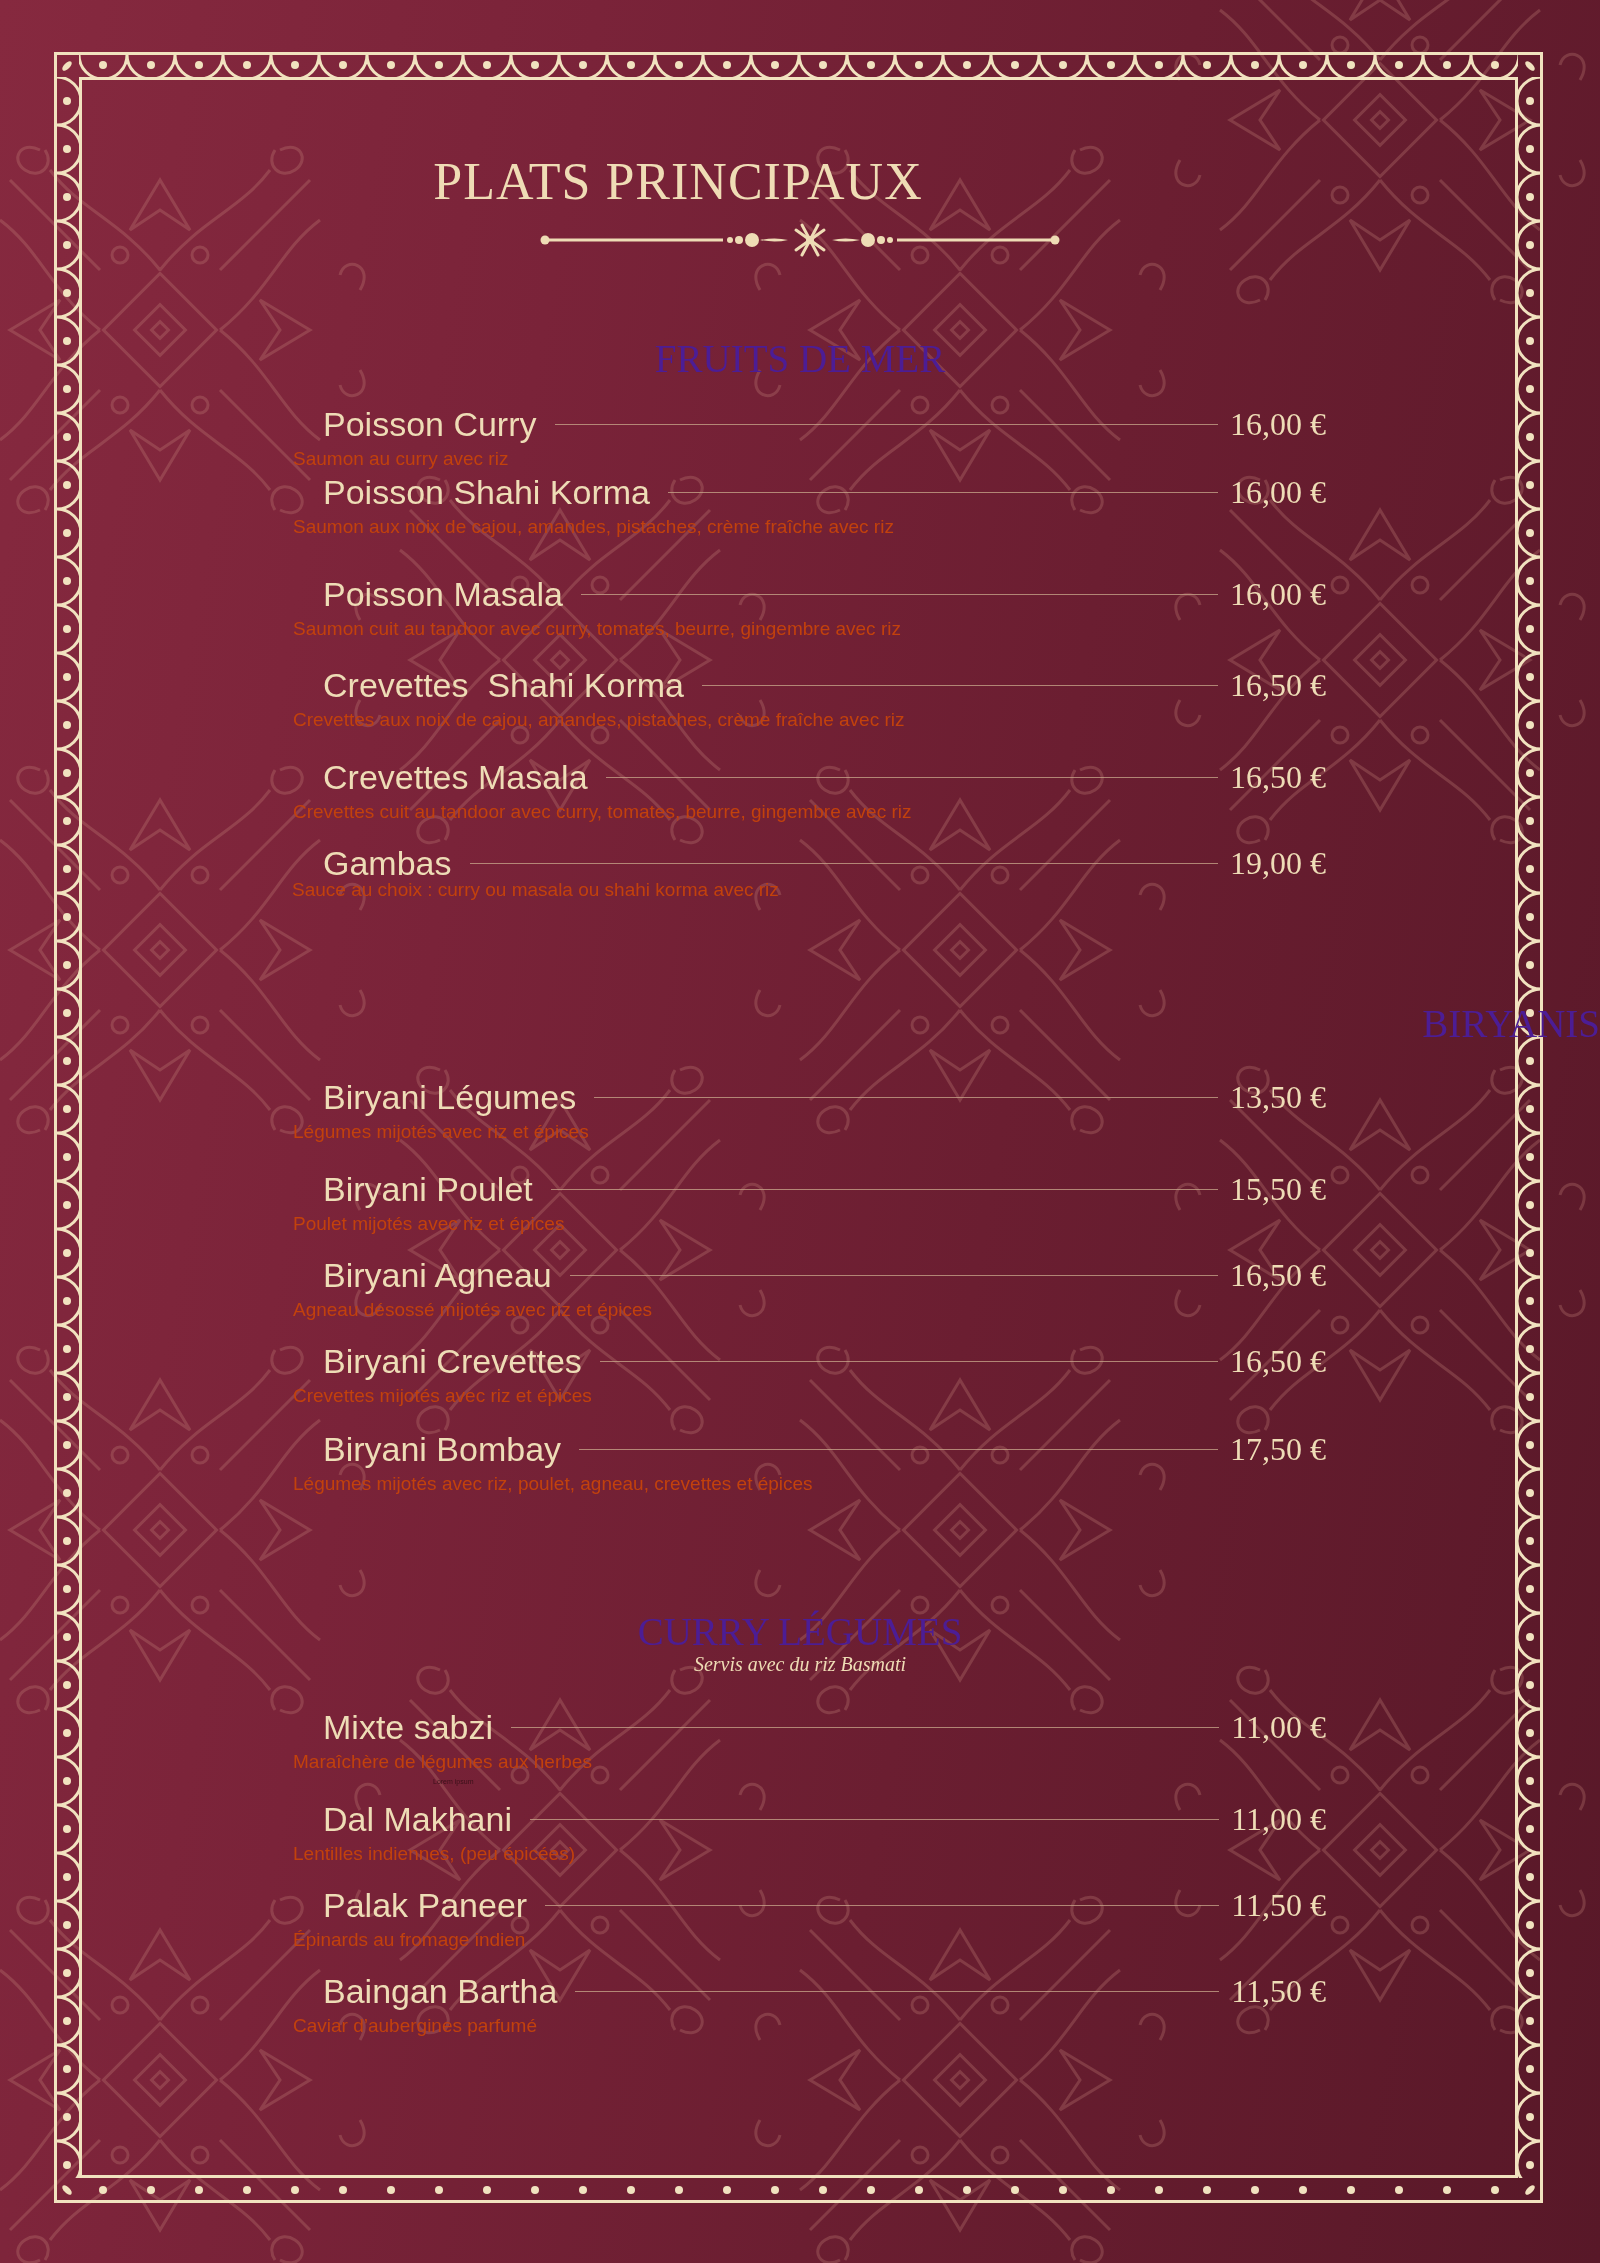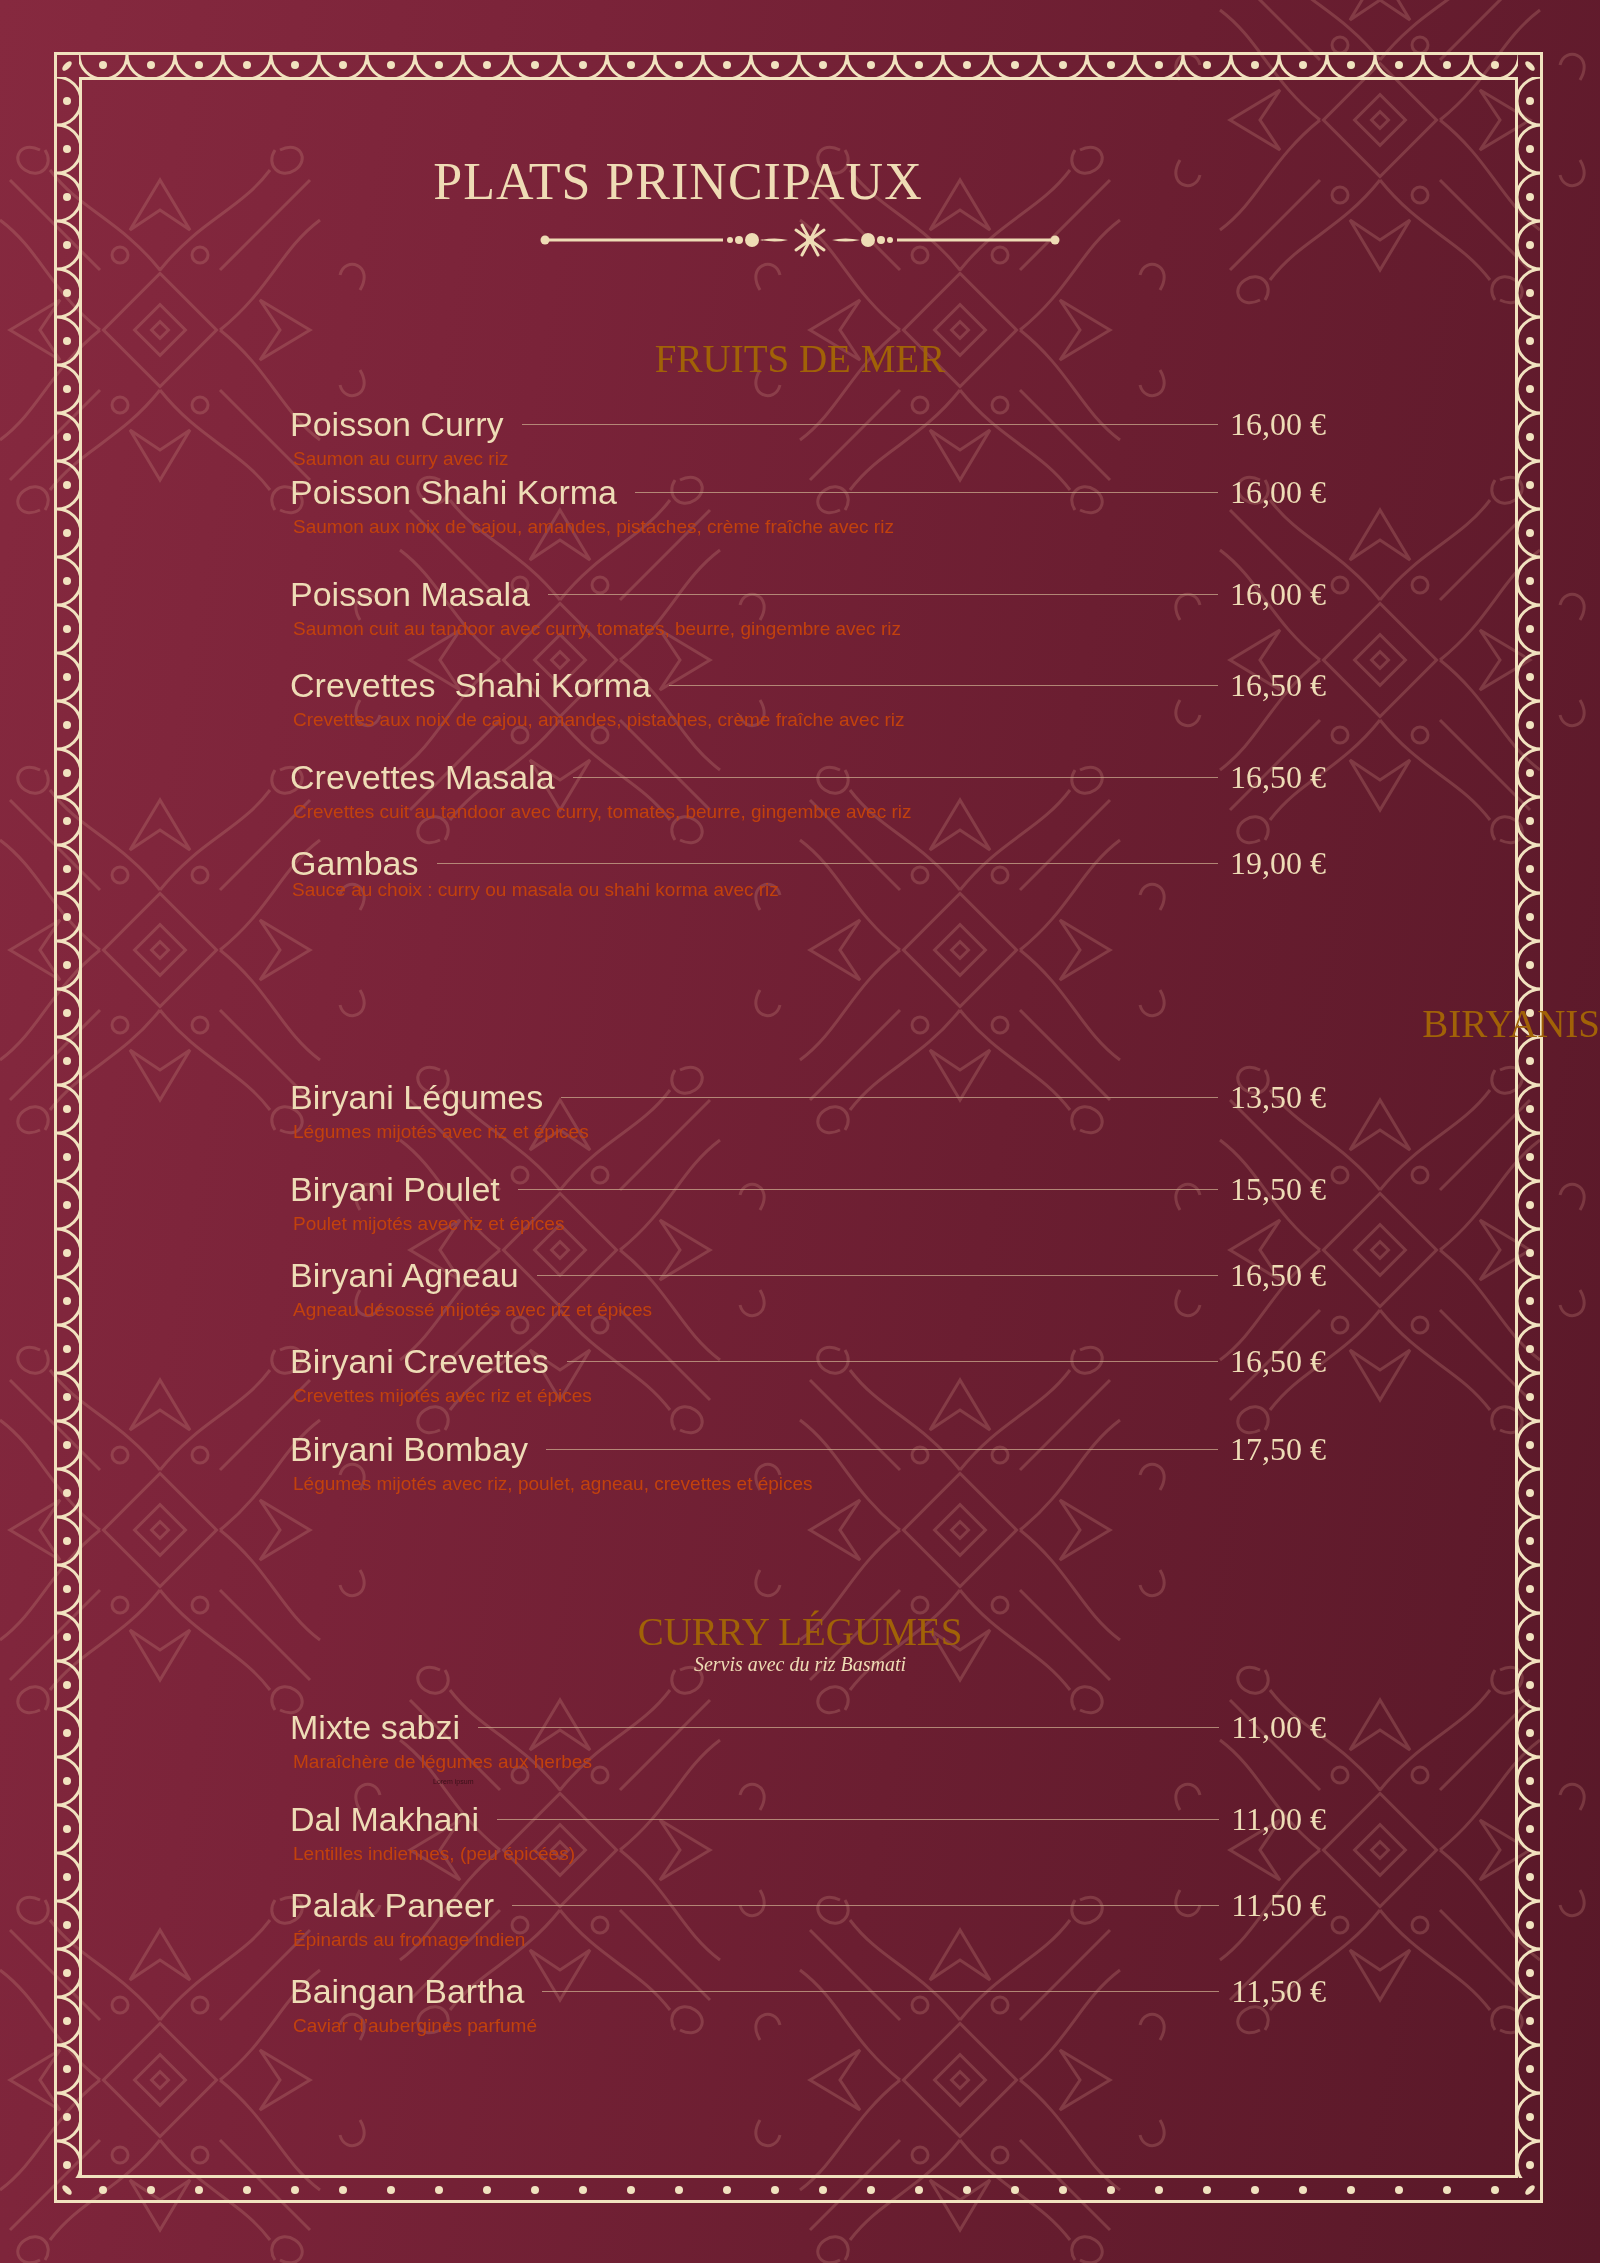--- a/index.html
+++ b/index.html
@@ -7,25 +7,25 @@
     background:linear-gradient(100deg,#86293f 0%,#7a2339 30%,#6b1e31 60%,#581828 100%);
     font-family:"Liberation Sans",sans-serif;}
   .bg-pattern{position:absolute;inset:0;pointer-events:none;opacity:1;}
   .frame{position:absolute;left:54px;top:52px;width:1489px;height:2151px;border:3px solid #f1e2bf;box-sizing:border-box;}
   .frame-inner{position:absolute;left:79px;top:77px;width:1439px;height:2101px;border:3px solid #f1e2bf;box-sizing:border-box;}
   .border-svg{position:absolute;left:0;top:0;pointer-events:none;}
   .title{position:absolute;left:0;width:1356px;top:152px;text-align:center;
     font-family:"Liberation Serif",serif;font-size:52px;color:#efdcb5;letter-spacing:1px;}
   .ornament{position:absolute;left:540px;top:222px;}
   .section-title{position:absolute;left:0;width:1600px;text-align:center;
-    font-family:"Liberation Serif",serif;font-size:39px;color:#a16207;}
+    font-family:"Liberation Serif",serif;font-size:39px;color:#4c1d95;}
   .section-sub{position:absolute;left:0;width:1600px;text-align:center;
     font-family:"Liberation Serif",serif;font-style:italic;font-size:20px;color:#efdcb5;}
   .item{position:absolute;left:290px;width:1036px;}
-  .item-row{display:flex;align-items:center;height:40px;}
+  .item-row{display:flex;align-items:center;height:40px;margin-left:33px;}
   .item-name{font-family:"Liberation Sans",sans-serif;font-size:34px;color:#eedcb6;white-space:pre;}
   .leader{flex:1;height:1px;background:#c9a98c;margin:0 12px 0 18px;opacity:.75;}
   .item-price{font-family:"Liberation Serif",serif;font-size:32px;color:#eedcb6;white-space:nowrap;}
   .item-desc{font-family:"Liberation Sans",sans-serif;font-size:19px;color:#c2410c;margin-left:3px;margin-top:4px;white-space:nowrap;}
   .stray{position:absolute;left:433px;top:1778px;font-size:7px;color:#3a1018;font-family:"Liberation Sans",sans-serif;}
 </style>
 </head>
 <body>
 
 <svg class="bg-pattern" width="1600" height="2263" viewBox="0 0 1600 2263">

